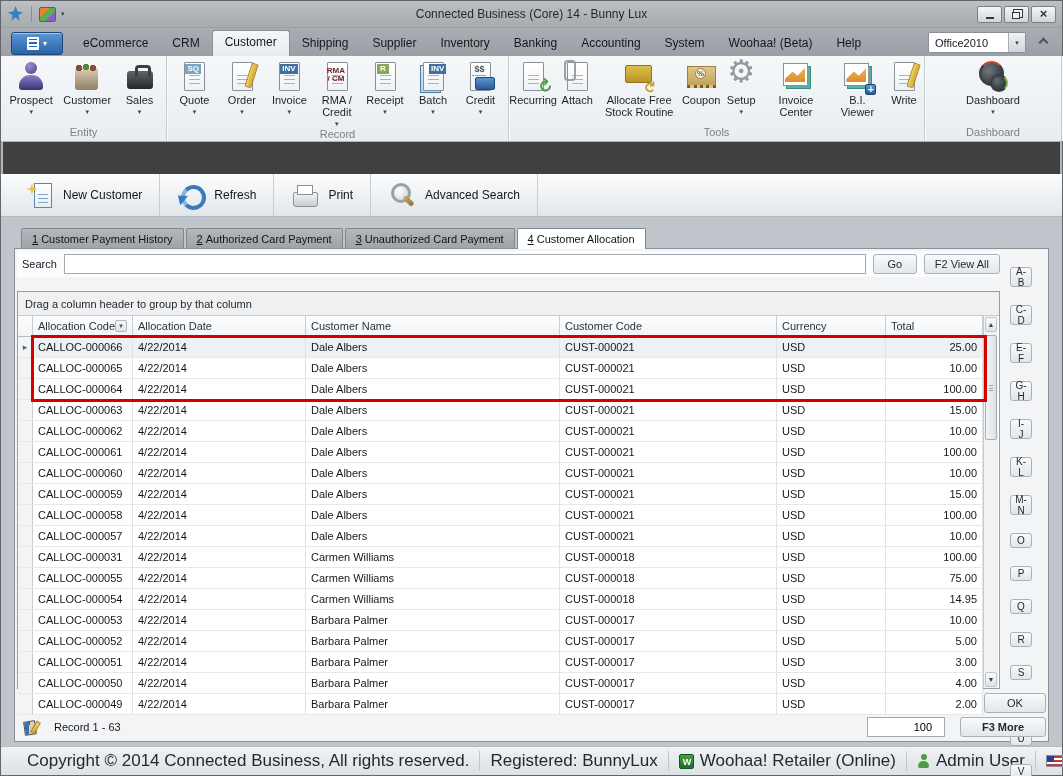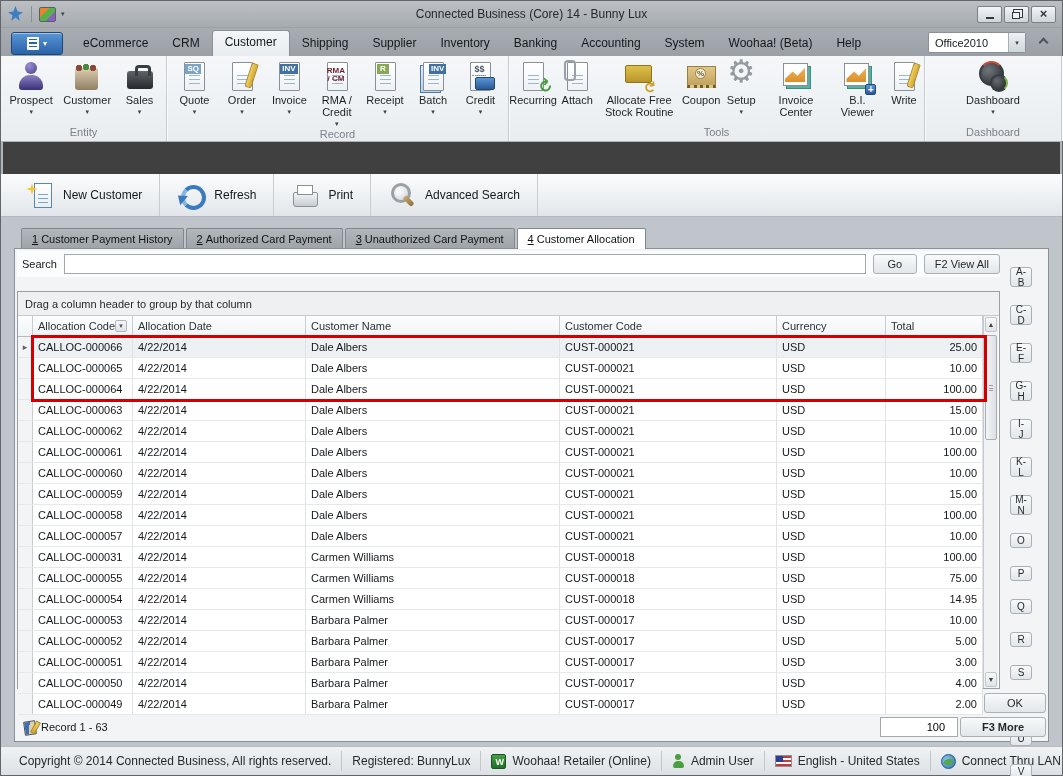--- a/index.html
+++ b/index.html
@@ -210,34 +210,34 @@
   .strack{flex:1;position:relative;margin:0 1px;}
   .sthumb{position:absolute;left:0;right:0;top:2px;height:105px;border:1px solid #a8aeb4;border-radius:2px;
           background:linear-gradient(90deg,#f4f6f8,#dadfe3);}
   .sthumb::after{content:"";position:absolute;left:3px;right:3px;top:50%;margin-top:-3px;height:6px;
           background:repeating-linear-gradient(to bottom,#9aa0a6 0 1px,transparent 1px 2.5px);}
   .alphacol{width:36px;margin-left:auto;display:flex;flex-direction:column;}
   .abtn{width:22px;height:20px;margin-bottom:2px;border:1px solid #aab0b6;border-radius:3px;font-size:10px;color:#26292c;
         background:linear-gradient(#f8fafb,#e2e6ea);display:flex;align-items:center;justify-content:center;margin-top:16px;}
   .okrow{display:flex;justify-content:flex-end;padding-top:4px;}
   .okbtn{width:62px;}
-  .recrow{display:flex;align-items:center;gap:2px;padding:4px 0 2px 6px;}
+  .recrow{display:flex;align-items:center;gap:15px;padding:4px 0 2px 6px;}
   .recinfo{font-size:11px;color:#15181b;}
   .spacer{flex:1;}
   .pgsize{width:78px;height:20px;border:1px solid #a2a8ae;font-size:11px;text-align:right;padding:0 12px;outline:none;}
   .morebtn{width:86px;font-weight:bold;}
   .ic-record-icon{width:16px;height:16px;position:relative;display:inline-block;flex:none;}
   .ic-record-icon::before{content:"";position:absolute;left:1px;top:2px;width:10px;height:12px;border-radius:1px;
      background:linear-gradient(100deg,#3a6fb2 45%,#e0d0a8 45%);border:1px solid #4a5056;transform:rotate(-8deg);}
   .ic-record-icon::after{content:"";position:absolute;right:1px;top:2px;width:3px;height:11px;
      background:linear-gradient(#f0d060,#d9a92a);border:1px solid #a8862a;transform:rotate(30deg);}
 
   
   .statusbar{height:29px;display:flex;align-items:center;background:linear-gradient(#f0f2f4,#dde1e5);
-             border-top:1px solid #b8bdc2;font-size:12px;color:#26292c;padding:0 8px;}
+             border-top:1px solid #b8bdc2;font-size:17px;color:#26292c;padding:0 16px;}
   .sitems{display:flex;align-items:center;height:100%;}
   .sitem{display:flex;align-items:center;padding:0 10px;border-right:1px solid #c2c7cc;height:68%;white-space:nowrap;}
   .sic{display:none;position:relative;flex:none;}
   .sic[class*="ic-"]{display:inline-block;margin-right:6px;}
   .ic-woohaa-icon{width:15px;height:15px;border-radius:2px;border:1px solid #155520;
      background:linear-gradient(#4a9e45,#1f6f2a);}
   .ic-woohaa-icon::before{content:"W";position:absolute;left:3px;top:2px;color:#fff;font-size:9px;font-weight:bold;}
   .ic-user-icon{width:13px;height:15px;}
   .ic-user-icon::before{content:"";position:absolute;left:3.5px;top:0;width:6px;height:6px;border-radius:50%;background:#4a9e3f;}
   .ic-user-icon::after{content:"";position:absolute;left:1px;top:7px;width:11px;height:7px;border-radius:5px 5px 2px 2px;background:#4a9e3f;}

